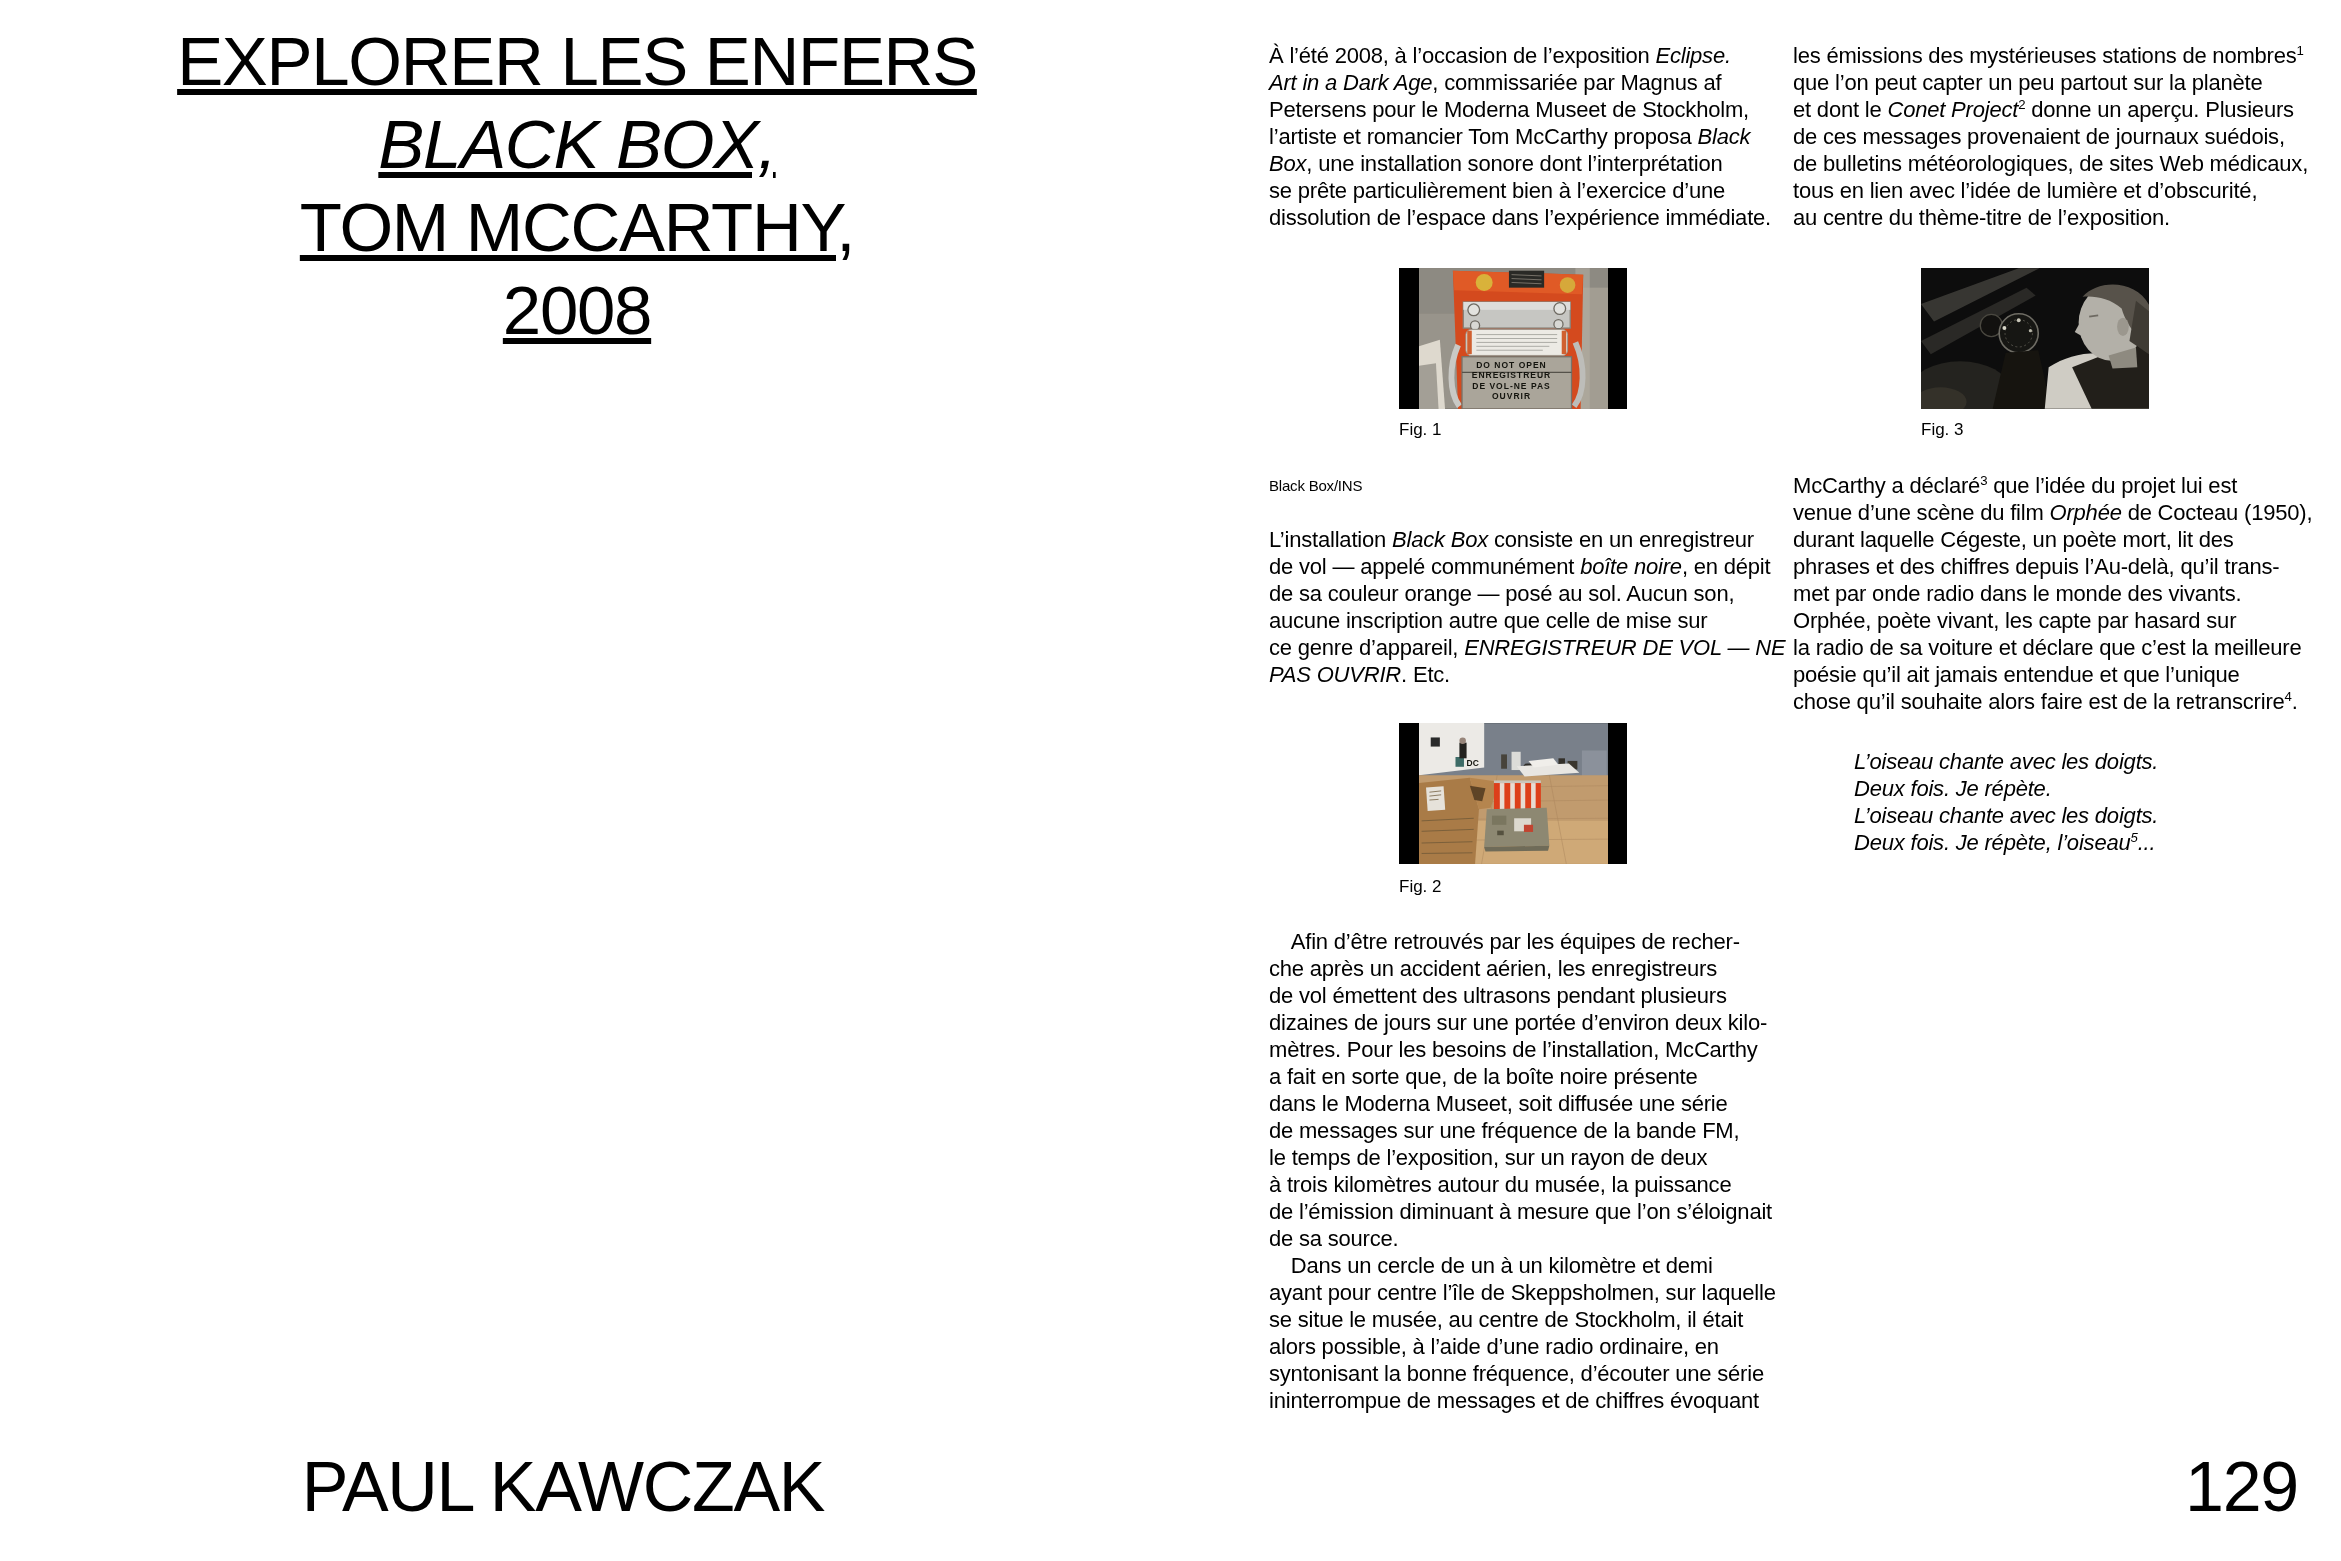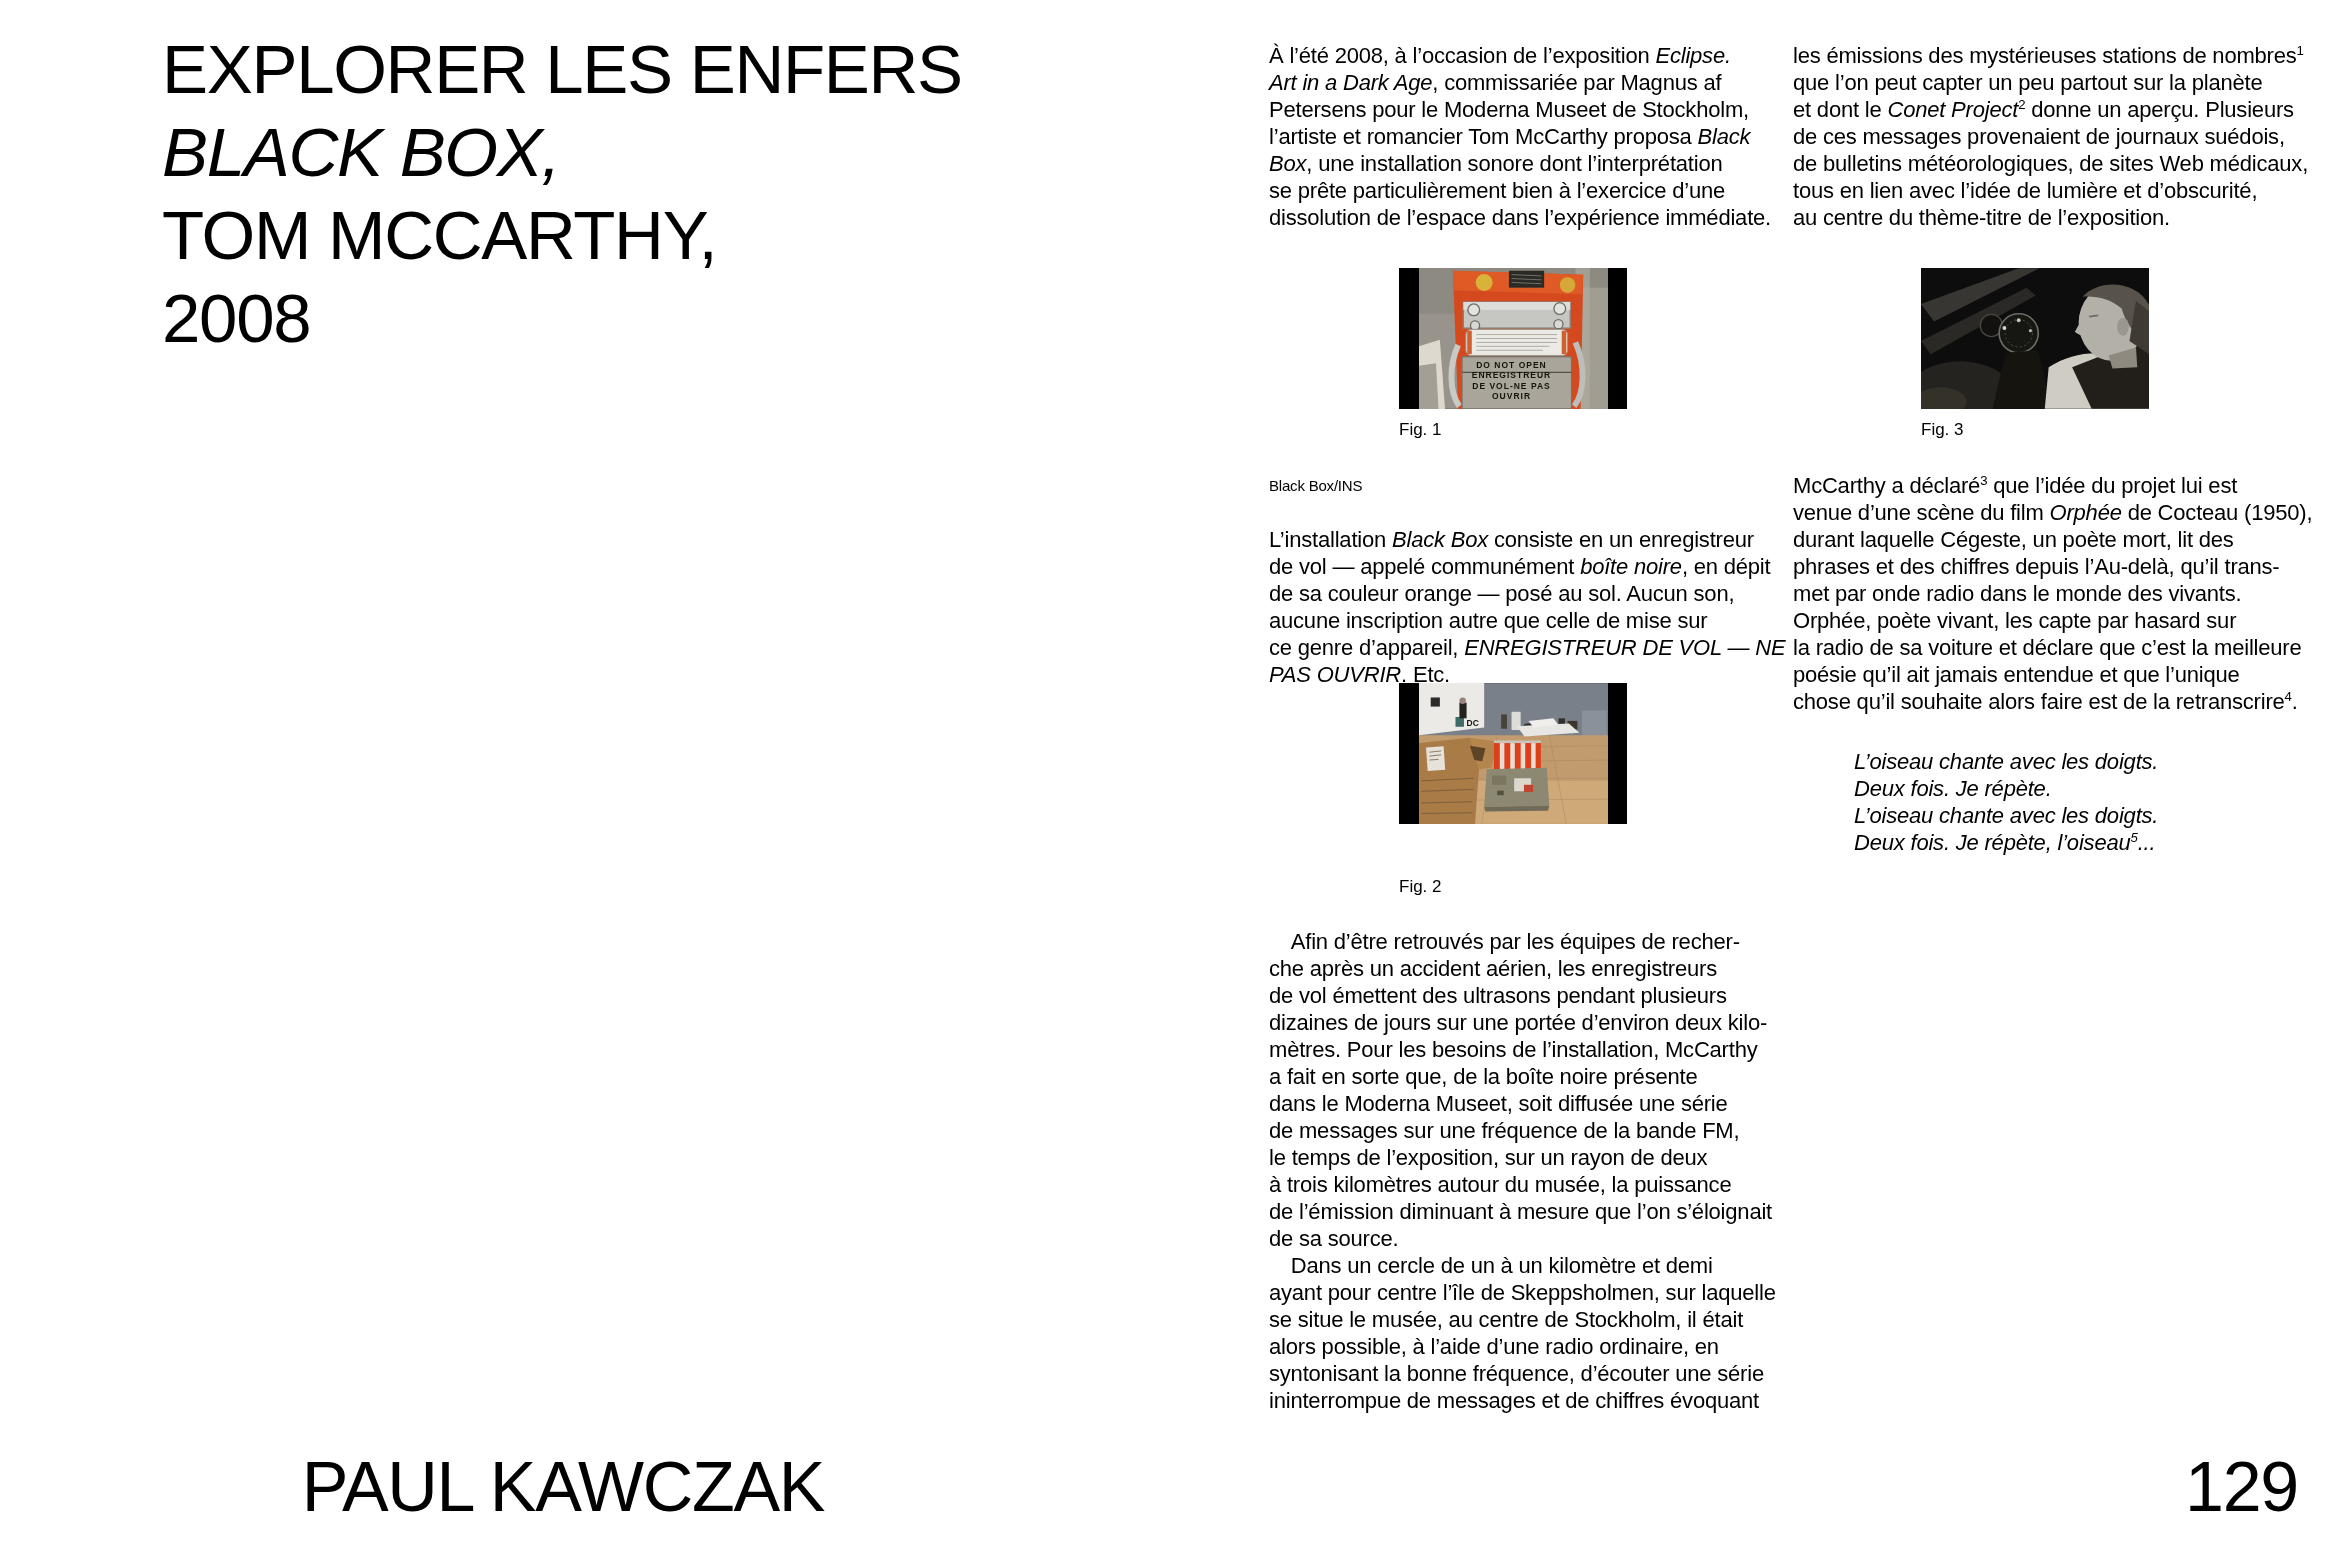--- a/index.html
+++ b/index.html
@@ -6,21 +6,21 @@
   body{
     width:2342px;height:1561px;position:relative;overflow:hidden;
     background:#ffffff;color:#000000;
     font-family:"Liberation Sans","DejaVu Sans",sans-serif;
   }
   .abs{position:absolute;}
   
   .title{
     left:154px;top:19.5px;width:846px;
     font-size:69px;line-height:83px;letter-spacing:-1.3px;
-    font-weight:normal;margin:8px;
+    text-align:center;font-weight:normal;margin:0;text-decoration:underline;
   }
   .author{
     left:140px;top:1452px;width:846px;
     font-size:70px;line-height:70px;letter-spacing:-1.3px;
     text-align:center;white-space:nowrap;
   }
   .pagenum{
     left:2017px;top:1452px;width:281px;
     font-size:70px;line-height:70px;letter-spacing:-1.3px;
     text-align:right;
@@ -101,21 +101,21 @@
     </svg>
     <div class="plate-text">DO NOT OPEN<br>ENREGISTREUR<br>DE VOL-NE PAS<br>OUVRIR</div>
   </div>
 </figure>
 <div class="abs caption" style="left:1399px;top:420px;">Fig. 1</div>
 
 <h2 class="abs heading" style="left:1269px;top:472px;">Black Box/INS</h2>
 
 <p class="abs body" style="left:1269px;top:526px;">L’installation <i>Black Box</i> consiste en un enregistreur<br>de vol — appelé communément <i>boîte noire</i>, en dépit<br>de sa couleur orange — posé au sol. Aucun son,<br>aucune inscription autre que celle de mise sur<br>ce genre d’appareil, <i>ENREGISTREUR DE VOL — NE</i><br><i>PAS OUVRIR</i>. Etc.</p>
 
-<figure class="abs fig" style="left:1399px;top:683px;">
+<figure class="abs fig" style="left:1399px;top:723px;">
   <div class="frame">
     <svg class="photo" style="left:19.5px;" width="189" height="141" viewBox="0 0 290 216" aria-hidden="true">
       <rect x="0" y="0" width="290" height="92" fill="#79808a"></rect>
       <rect x="250" y="42" width="38" height="44" fill="#8b919b"></rect>
       <polygon points="0,0 100,0 100,68 0,80" fill="#eceae6"></polygon>
       <rect x="18" y="22" width="14" height="14" fill="#2a2a2a"></rect>
       <rect x="56" y="52" width="13" height="15" fill="#3d6b66"></rect>
       <rect x="62" y="30" width="11" height="24" fill="#23221f"></rect>
       <circle cx="67" cy="27" r="5" fill="#97857a"></circle>
       <text x="73" y="66" font-size="13" font-weight="bold" fill="#15150f" font-family="Liberation Sans, sans-serif">DC</text>

